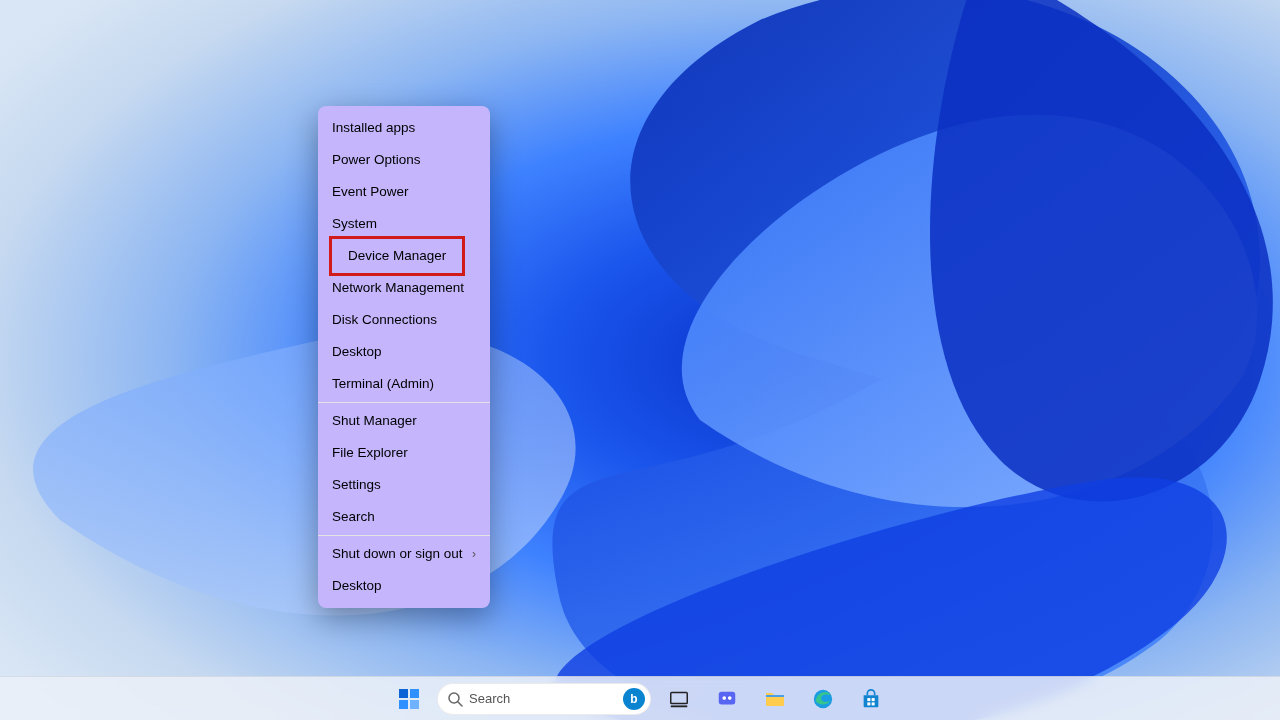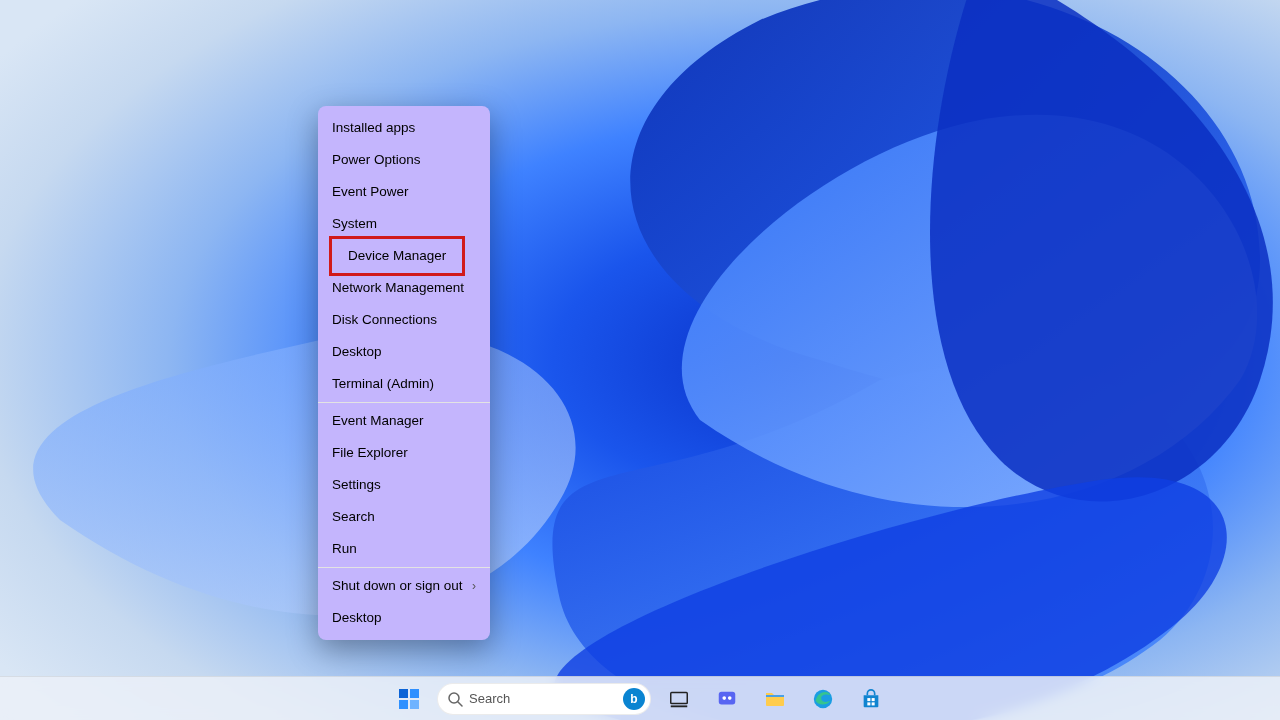--- a/index.html
+++ b/index.html
@@ -125,33 +125,30 @@
       <span class="lbl">Disk Connections</span>
     </div>
   <div class="ctx-item">
       <span class="lbl">Desktop</span>
     </div>
   <div class="ctx-item">
       <span class="lbl">Terminal (Admin)</span>
     </div>
   <div class="ctx-sep"></div>
   <div class="ctx-item">
-      <span class="lbl">Event Manager</span>
+      <span class="lbl">Shut Manager</span>
     </div>
   <div class="ctx-item">
       <span class="lbl">File Explorer</span>
     </div>
   <div class="ctx-item">
       <span class="lbl">Settings</span>
     </div>
   <div class="ctx-item">
       <span class="lbl">Search</span>
-    </div>
-  <div class="ctx-item">
-      <span class="lbl">Run</span>
     </div>
   <div class="ctx-sep"></div>
   <div class="ctx-item">
     <span class="lbl">Shut down or sign out</span>
     <span class="chev">›</span>
   </div>
   <div class="ctx-item">
       <span class="lbl">Desktop</span>
     </div>
 </div>

